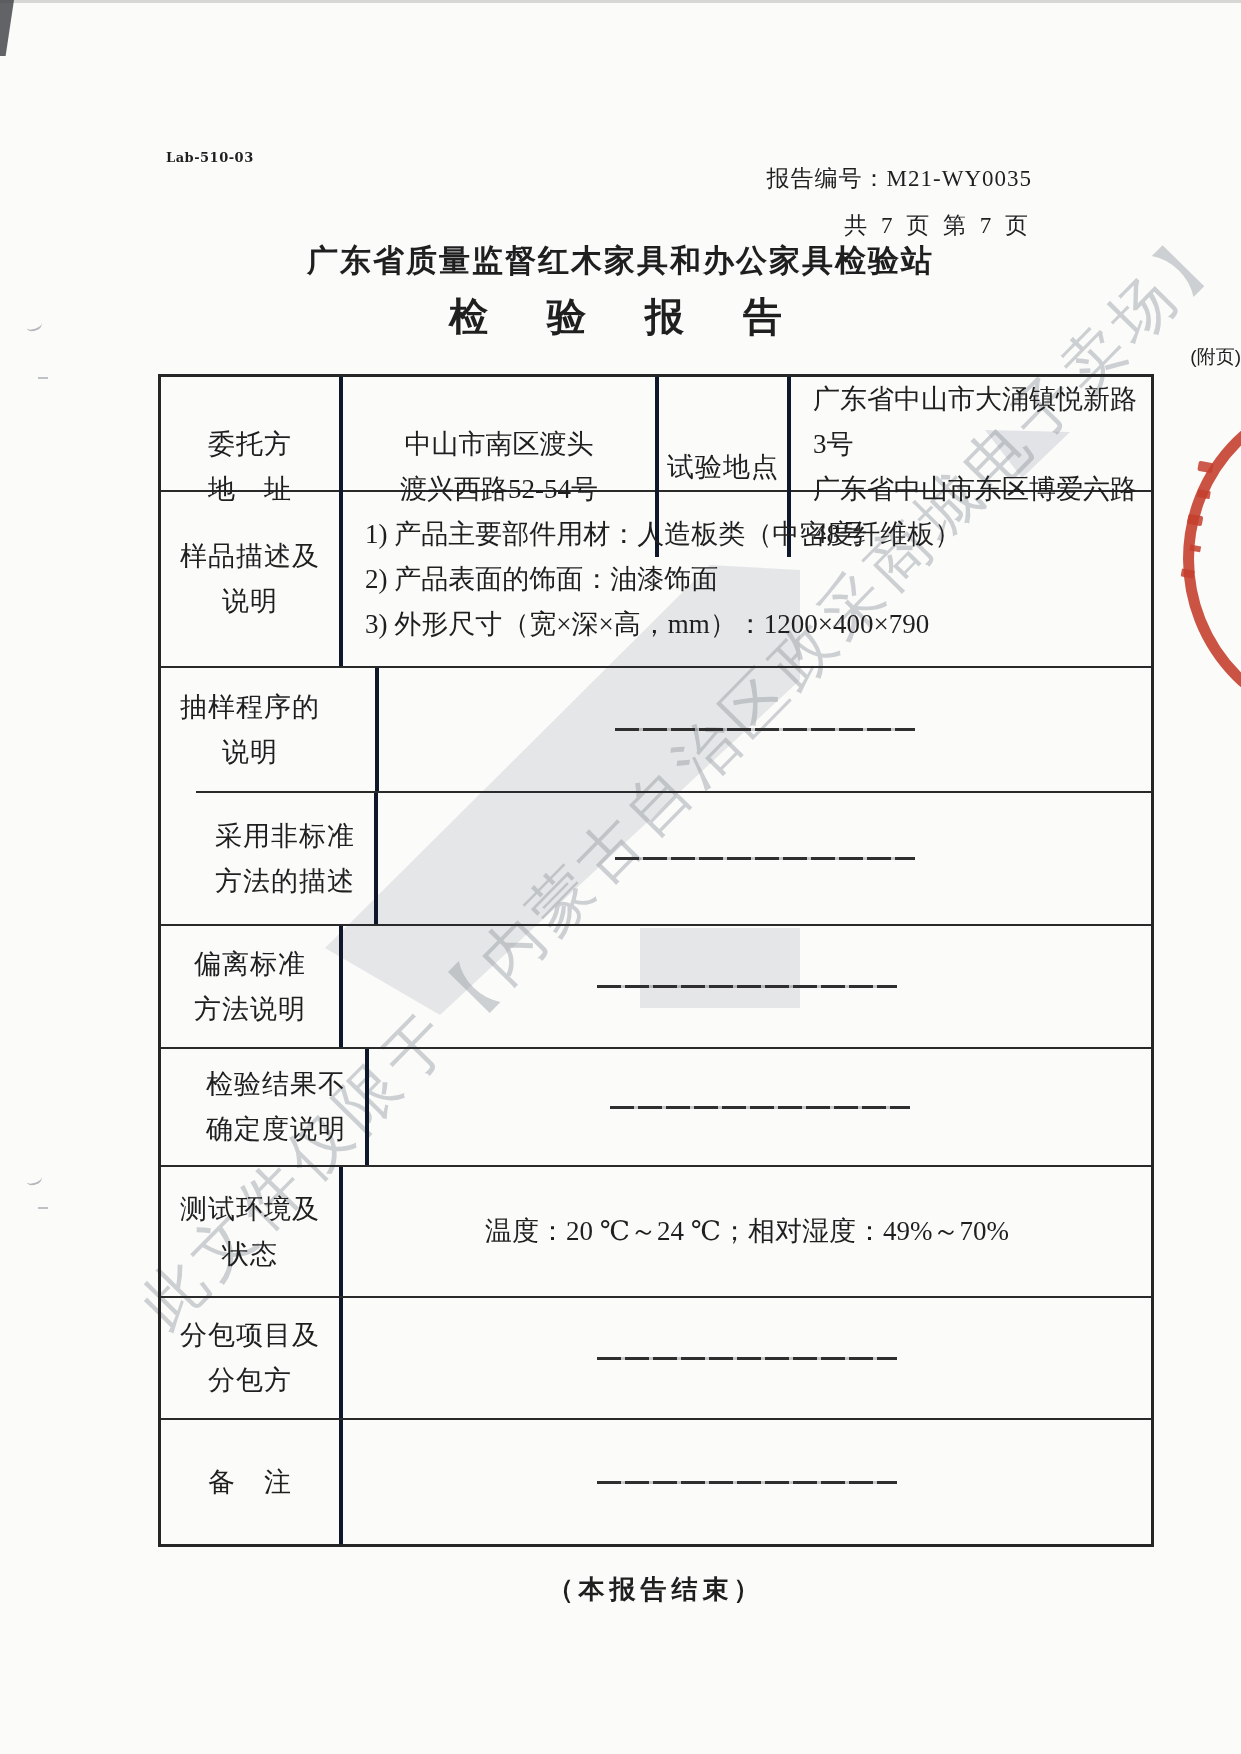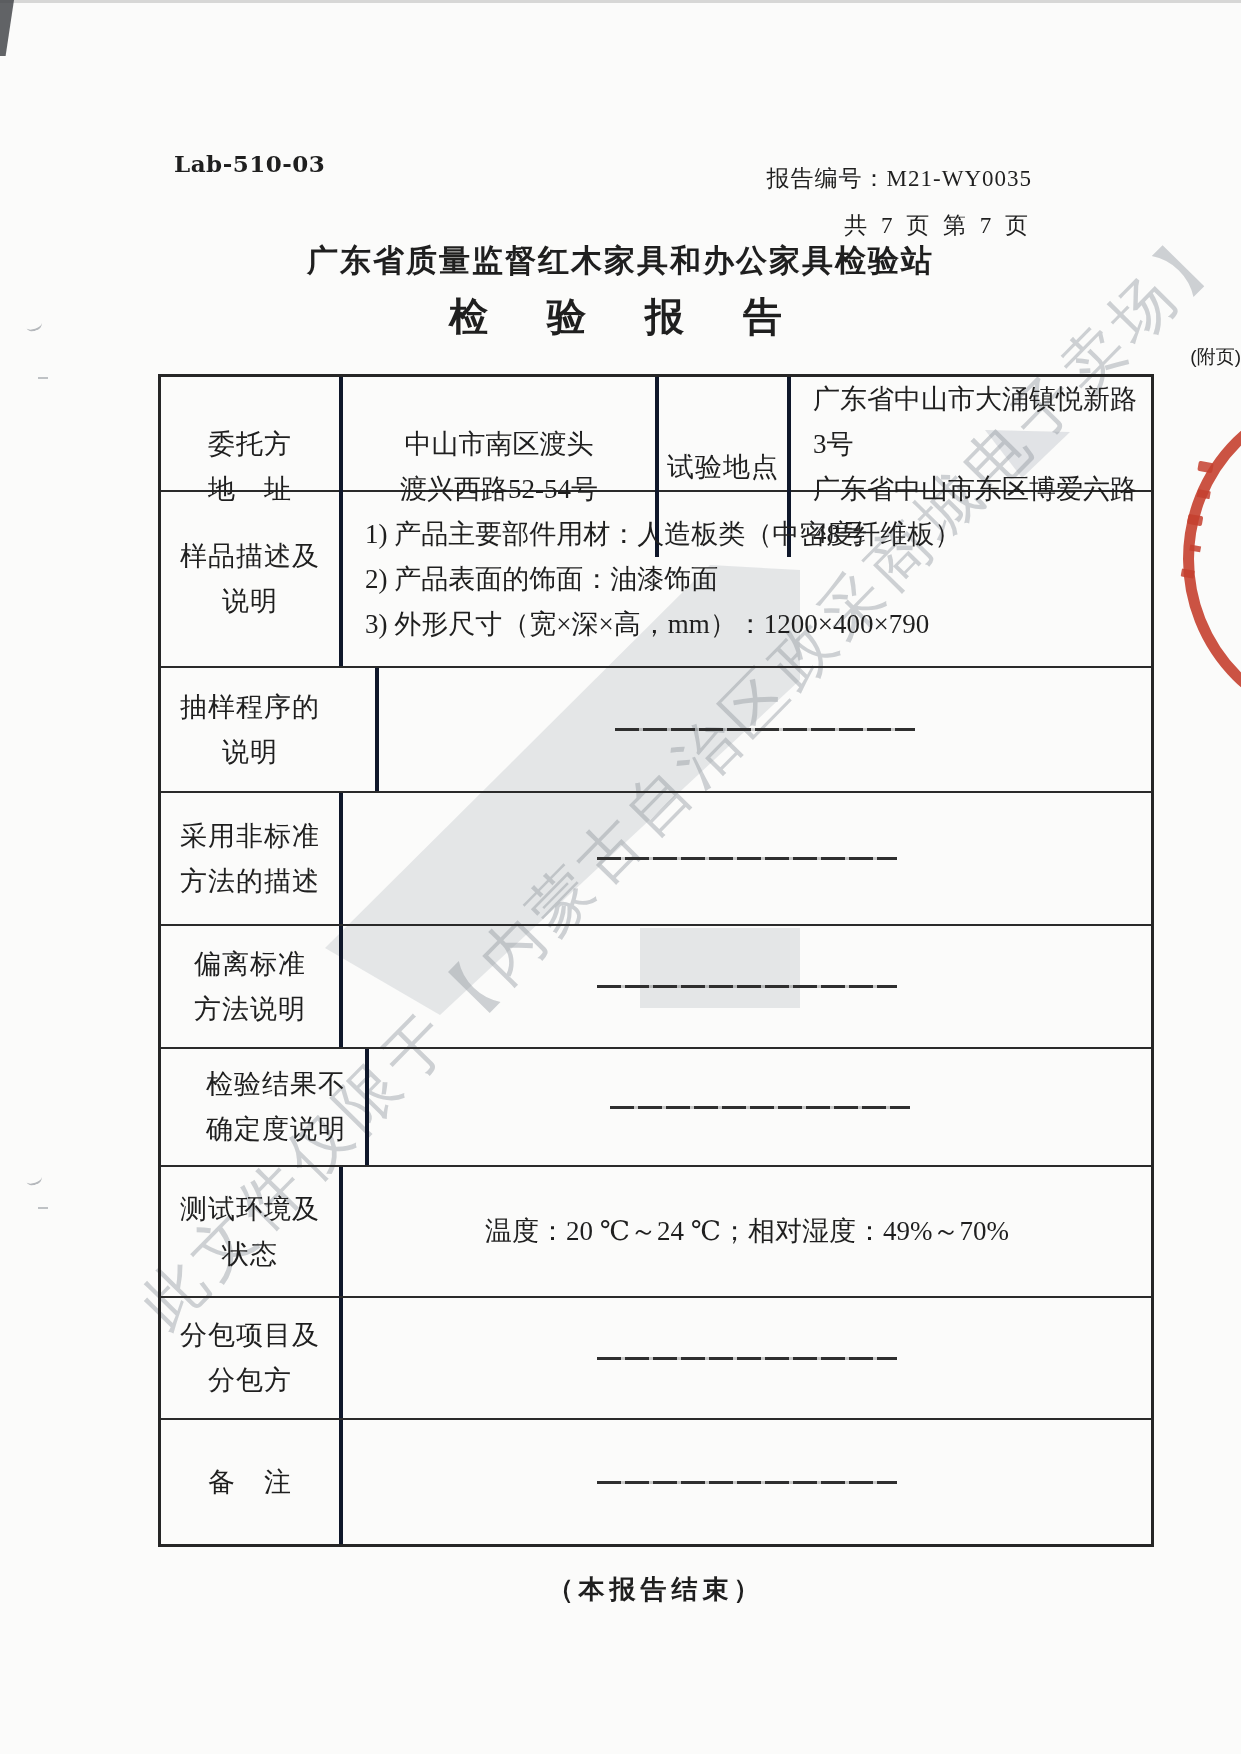--- a/index.html
+++ b/index.html
@@ -34,40 +34,40 @@
     position:absolute;left:1183px;top:388px;width:320px;height:320px;border-radius:50%;
     border:11px solid #c5402f;opacity:.9;z-index:3;
   }
   .stamp-marks{
     position:absolute;left:1198px;top:462px;width:15px;height:10px;background:#c5402f;
     border-radius:2px;transform:rotate(10deg);opacity:.85;z-index:3;
     box-shadow:3px 27px 0 -1px #c5402f,-1px 54px 0 0 #c5402f,4px 82px 0 -2px #c5402f,1px 108px 0 -1px #c5402f;
   }
   
   .page-content{position:relative;z-index:2;}
-  .lab-code{position:absolute;left:166px;top:150px;font-weight:bold;font-size:23px;
-    font-family:"DejaVu Serif","Liberation Serif",serif;letter-spacing:.5px;margin-left:8px;}
+  .lab-code{position:absolute;left:166px;top:150px;font-weight:bold;font-size:13px;
+    font-family:"DejaVu Serif","Liberation Serif",serif;letter-spacing:.5px;}
   .header-right{position:absolute;right:209px;top:163px;text-align:right;font-size:23px;letter-spacing:1px;}
   .header-right .line2{margin-top:16px;letter-spacing:4px;}
   .org-title{position:absolute;left:0;top:240px;width:1241px;text-align:center;
     font-family:"Liberation Sans","DejaVu Sans",sans-serif;font-weight:bold;font-size:31px;letter-spacing:2px;}
   .doc-title{position:absolute;left:0;top:290px;width:1241px;text-align:center;
     font-family:"Liberation Sans","DejaVu Sans",sans-serif;font-weight:bold;font-size:39px;letter-spacing:10px;}
   .subtitle{position:absolute;left:0;top:344px;width:1241px;text-align:right;
     font-family:"Liberation Sans","DejaVu Sans",sans-serif;font-weight:normal;font-size:19px;}
   
   .report-table{
     position:absolute;left:158px;top:374px;width:996px;
     border:3px solid #262626;box-sizing:border-box;background:transparent;
   }
   .t-row{display:grid;box-sizing:border-box;border-top:2px solid #2a2a2a;}
   .t-row:first-child{border-top:none;}
   .row1{grid-template-columns:178px 316px 132px 1fr;height:113px;}
   .rowN{grid-template-columns:178px 1fr;}
-  .h-sample{height:176px;} .h-sampling{height:125px;gap:36px;} .h-nonstd{height:133px;}
+  .h-sample{height:176px;} .h-sampling{height:125px;gap:36px;} .h-nonstd{height:133px;margin-left:35px;}
   .h-deviate{height:123px;} .h-uncert{height:118px;padding-left:26px;} .h-env{height:131px;}
   .h-subcon{height:122px;} .h-remark{height:126px;}
   .cell{box-sizing:border-box;display:flex;flex-direction:column;justify-content:center;
     align-items:center;font-size:27px;line-height:45px;}
   .cell + .cell{border-left:4px solid #0f172a;}
   .label-cell{letter-spacing:1px;text-align:center;}
   .content-left{align-items:flex-start;padding-left:22px;padding-right:10px;}
   .content-center{align-items:center;}
   .dash-line{width:300px;height:3px;
     background:repeating-linear-gradient(90deg,#2f2f2f 0 24px,rgba(47,47,47,.25) 24px 28px);}

